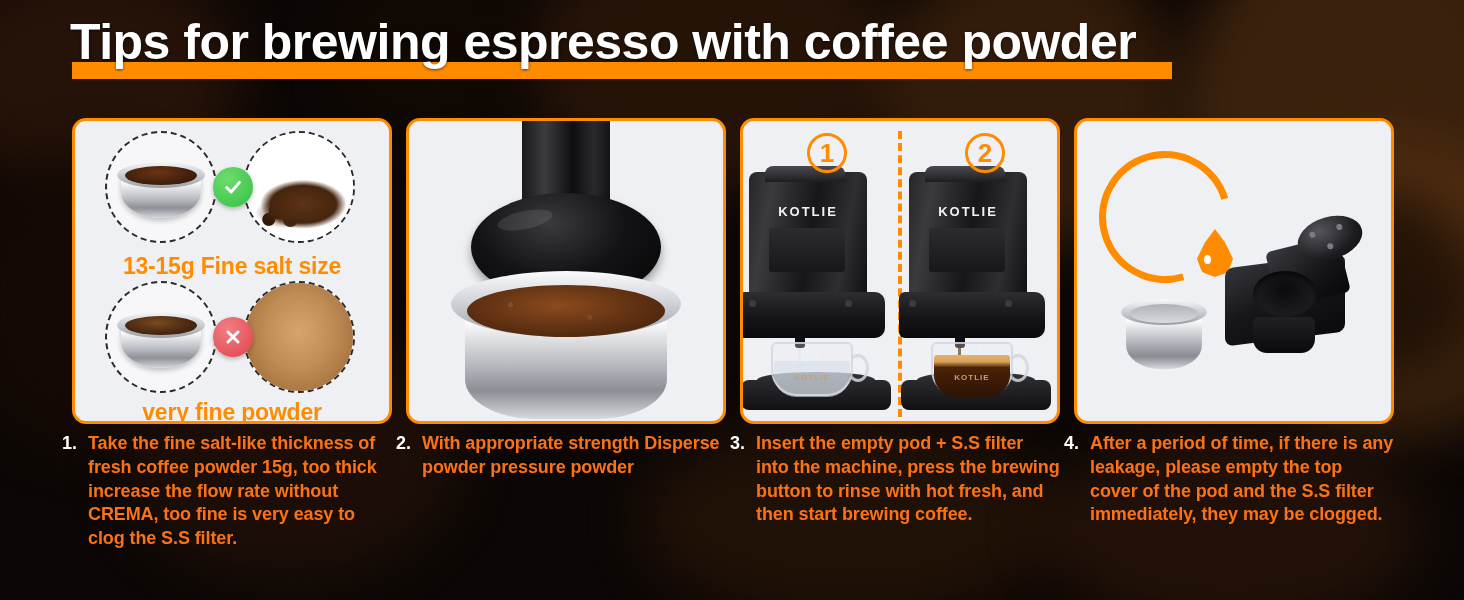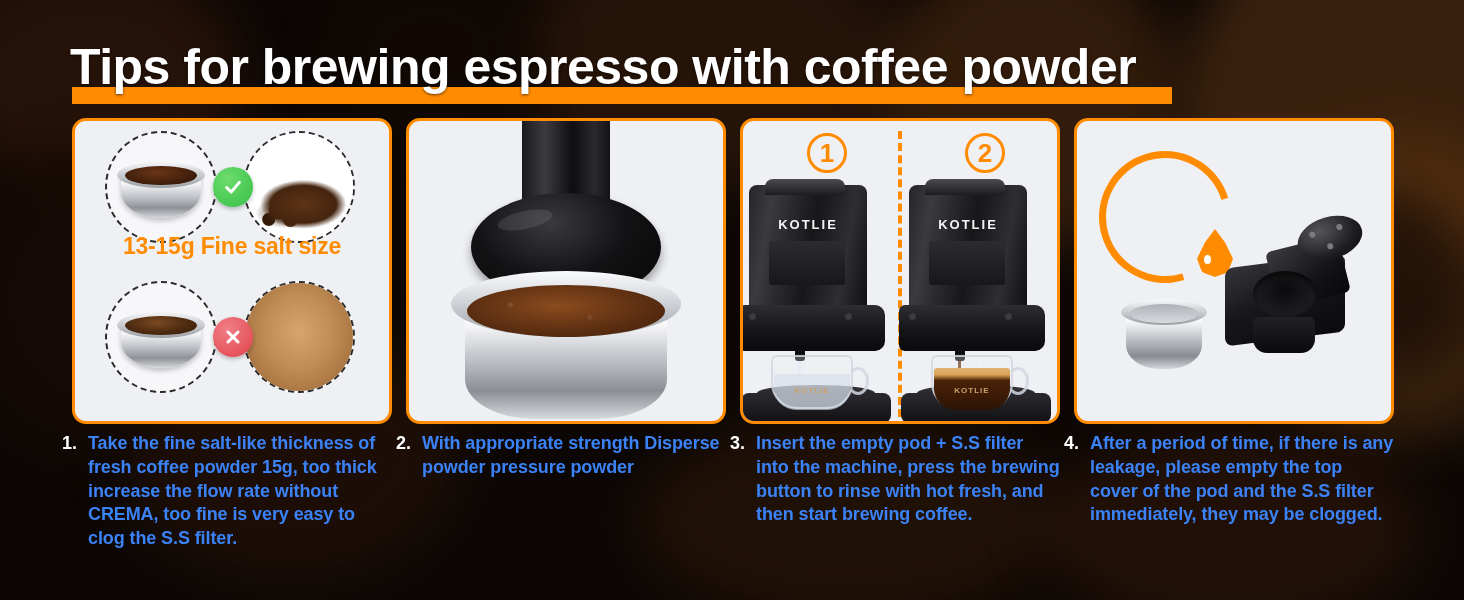--- a/index.html
+++ b/index.html
@@ -8,21 +8,21 @@
     font-family:"Liberation Sans", sans-serif;
     background:#0a0604;
     position:relative;
   }
 
   
   #bg { position:absolute; inset:0; overflow:hidden; z-index:0; background:#0c0705; }
   #bg .blob { position:absolute; border-radius:50%; filter:blur(26px); }
 
   
-  #title-wrap { position:absolute; left:70px; top:16px; z-index:5;margin-top:25px; }
+  #title-wrap { position:absolute; left:70px; top:16px; z-index:5; }
   #title-underline {
     position:absolute; left:2px; top:46px; width:1100px; height:17px;
     background:#FF8C00; z-index:1;
   }
   #title-text {
     position:relative; z-index:2;
     font-size:50px; font-weight:bold; color:#ffffff;
     letter-spacing:-0.5px; white-space:nowrap;
     font-family:"Liberation Sans", sans-serif;
     text-shadow:0 1px 3px rgba(0,0,0,.6);
@@ -87,21 +87,21 @@
     box-shadow:0 2px 4px rgba(0,0,0,.25);
   }
   .badge.ok  { background:radial-gradient(circle at 36% 30%,#6ddc6d,#35bf46); }
   .badge.no  { background:radial-gradient(circle at 36% 30%,#f07f85,#e2414b); }
   .badge svg { display:block; }
 
   .cmp-label {
     position:absolute; left:0; width:100%; text-align:center;
     color:#FF8C00; font-size:23px; font-weight:bold; letter-spacing:-.2px;
   }
-  .lbl1 { top:112px; }
+  .lbl1 { top:132px; }
   .lbl2 { top:278px; }
 
   
   .tamper-scene { position:absolute; inset:0; }
   .tamper-handle {
     position:absolute; left:50%; top:-6px; transform:translateX(-50%);
     width:88px; height:100px; border-radius:6px;
     background:linear-gradient(90deg,#1a1a1c 0%,#3c3c40 26%,#0e0e10 58%,#2a2a2e 82%,#131315 100%);
   }
   .tamper-disc {
@@ -141,21 +141,21 @@
     border-left:4px dashed #FF8C00; transform:translateX(-2px);
   }
   .num-circle {
     position:absolute; top:12px; width:40px; height:40px; border-radius:50%;
     border:3px solid #FF8C00; color:#FF8C00; font-size:26px; font-weight:bold;
     display:flex; align-items:center; justify-content:center; z-index:4;
   }
   .nc1 { left:64px; }
   .nc2 { left:222px; }
 
-  .machine { position:absolute; top:58px; width:150px; height:275px; }
+  .machine { position:absolute; top:45px; width:150px; height:275px; }
   .m1 { left:-2px; }
   .m2 { left:158px; }
   .m-body {
     position:absolute; left:8px; top:6px; width:118px; height:124px; border-radius:8px 8px 4px 4px;
     background:linear-gradient(100deg,#26262a 0%,#3a3a3f 18%,#17171a 52%,#2e2e33 78%,#101013 100%);
   }
   .m-top {
     position:absolute; left:24px; top:0px; width:80px; height:16px; border-radius:8px 8px 0 0;
     background:linear-gradient(180deg,#4a4a50,#1d1d21);
   }
@@ -271,21 +271,21 @@
 
   
   #captions { position:absolute; left:0; top:432px; width:1464px; height:160px; z-index:5; }
   .caption { position:absolute; top:0; width:330px; display:flex; }
   .c1 { left:62px; } .c2 { left:396px; } .c3 { left:730px; } .c4 { left:1064px; }
   .cap-num {
     color:#ffffff; font-size:18px; font-weight:bold; line-height:1.32;
     width:26px; flex:0 0 26px;
   }
   .cap-text {
-    color:#3b82f6; font-size:18px; font-weight:bold; line-height:1.32;
+    color:#f97316; font-size:18px; font-weight:bold; line-height:1.32;
     letter-spacing:-.1px;
   }
 </style>
 </head>
 <body>
 
 <div id="bg">
   <div class="blob" style="left:-60px;  top:-40px;  width:300px; height:230px; background:#2a1409; opacity:.85;"></div>
   <div class="blob" style="left:120px;  top:330px;  width:340px; height:250px; background:#241208; opacity:.7;"></div>
   <div class="blob" style="left:520px;  top:-70px;  width:380px; height:260px; background:#3a1e0c; opacity:.55;"></div>
@@ -336,20 +336,21 @@
       </div>
       <div class="dashed-circle dc-right">
         <div class="pile-powder"></div>
       </div>
       <div class="badge no">
         <svg width="22" height="22" viewBox="0 0 24 24">
             <path d="M6.5 6.5 L17.5 17.5 M17.5 6.5 L6.5 17.5" stroke="#fff" stroke-width="3.2" fill="none" stroke-linecap="round"></path>
           </svg>
       </div>
     </div>
+    <div class="cmp-label lbl2">very fine powder</div>
   </div>
 
   <div class="panel p2">
     <div class="tamper-scene">
       <div class="tamper-handle"></div>
       <div class="tamper-disc">
         <div class="tamper-gloss"></div>
       </div>
       <div class="big-basket">
         <div class="body2"></div>

